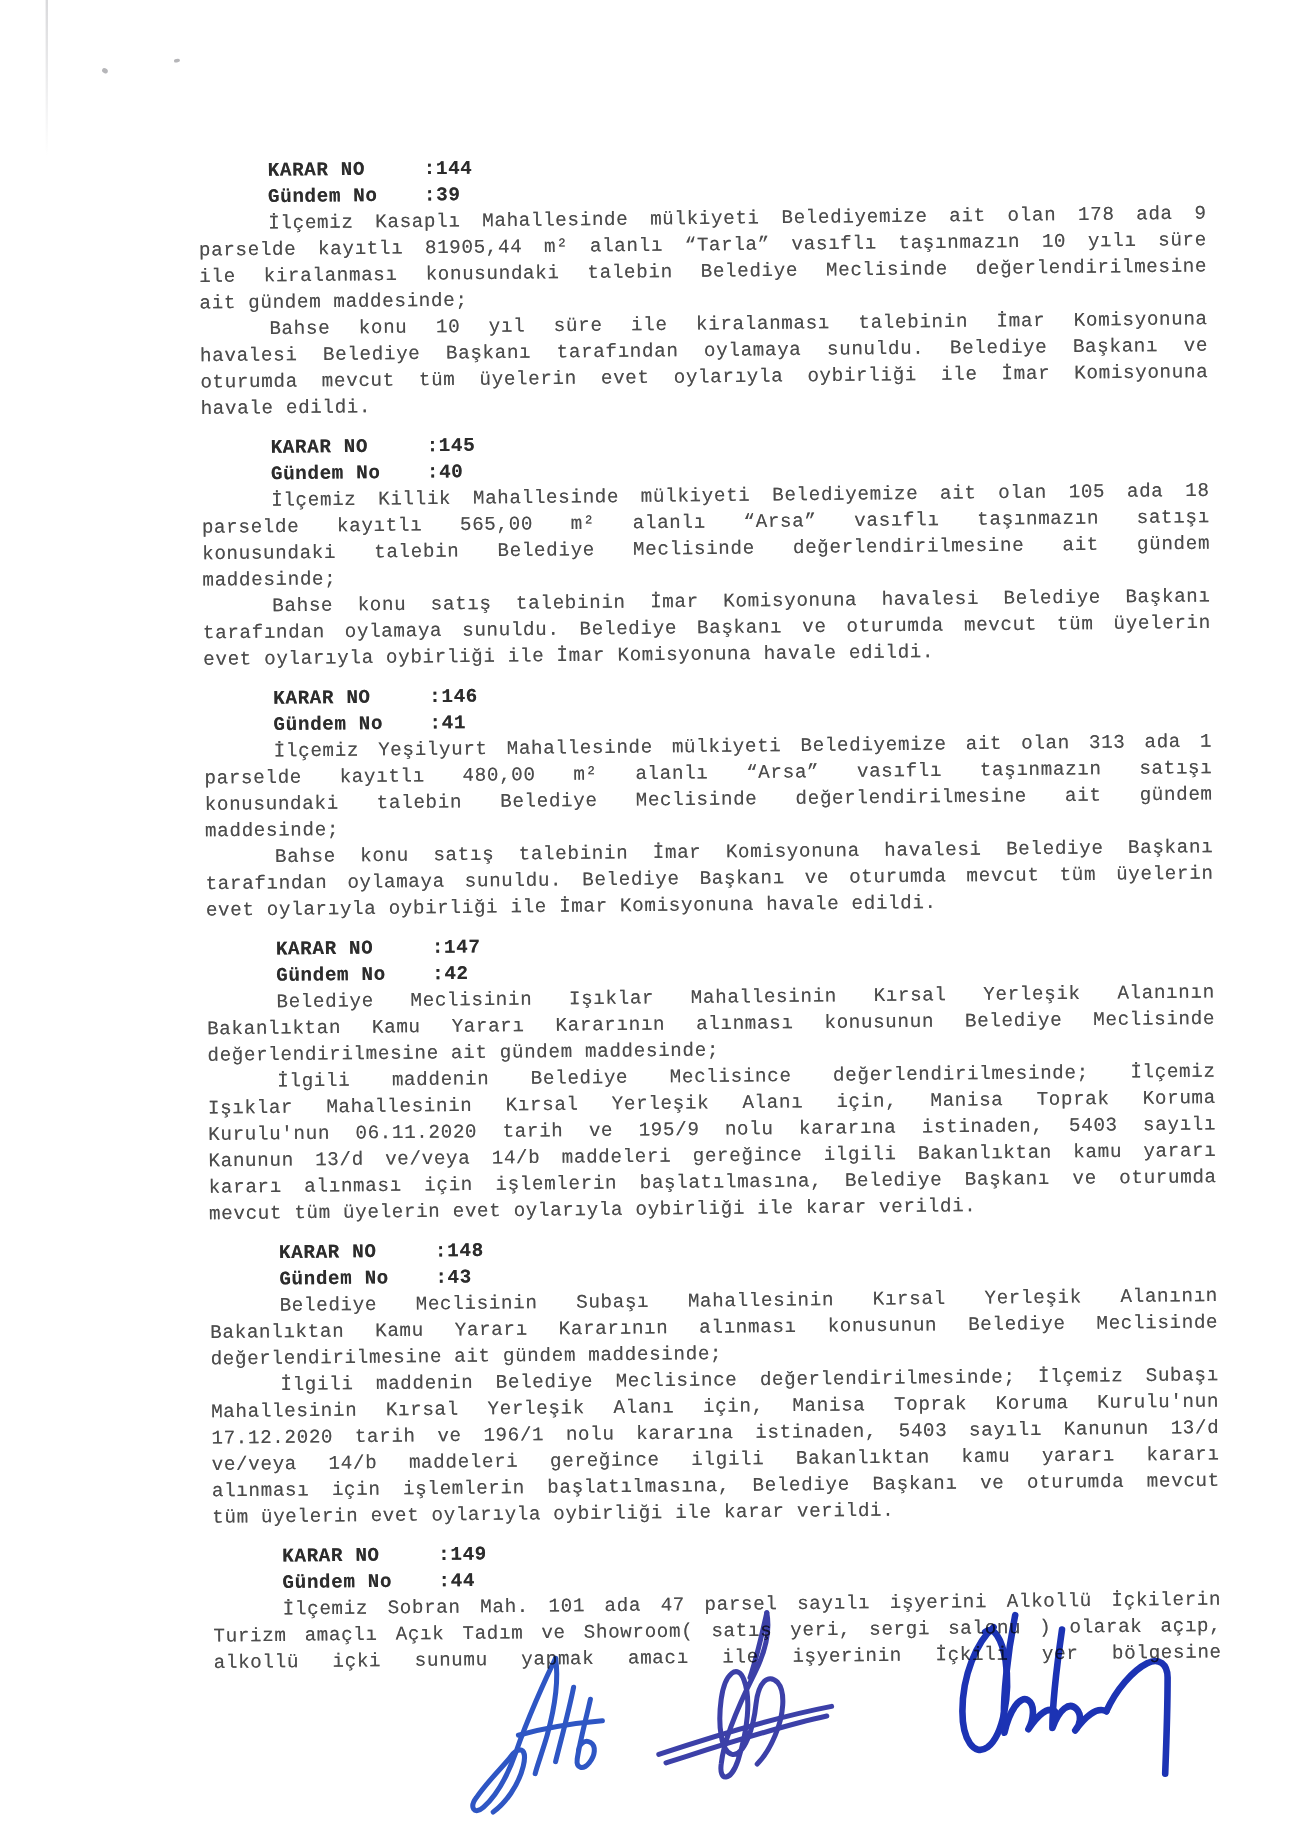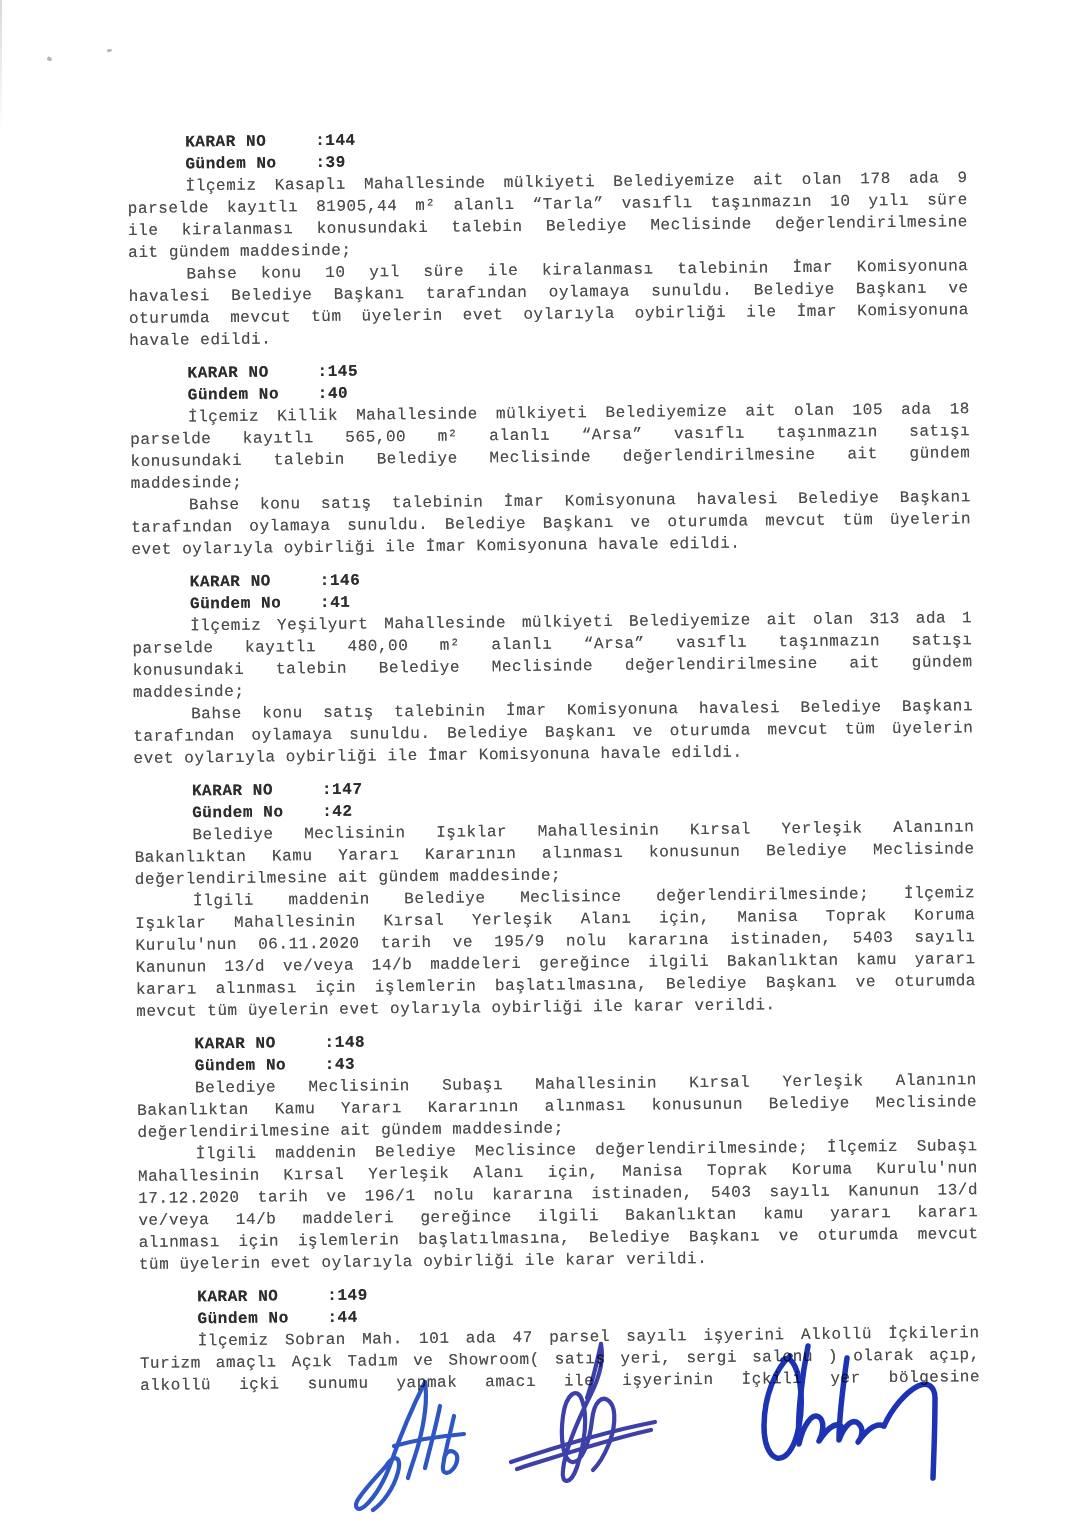--- a/index.html
+++ b/index.html
@@ -3,21 +3,21 @@
 <meta charset="utf-8">
 <style>
   html, body { margin: 0; padding: 0; }
   body {
     width: 1089px; height: 1533px;
     background: #ffffff;
     font-family: "Liberation Mono", "DejaVu Sans Mono", monospace;
     position: relative;
     overflow: hidden;
   }
-  .page { position: absolute; inset: 0; background: #ffffff; }
+  .page { position: absolute; inset: 0; background: #ffffff; margin-left: 38px; }
 
   
   .edge-line {
     position: absolute; left: 0; top: 0; width: 2px; height: 130px;
     background: linear-gradient(#c9c9cc, rgba(201,201,204,0));
     opacity: .7;
   }
   .speck { position: absolute; background: #8f8f93; border-radius: 40% 60% 50% 50%; opacity: .65; }
   .s1 { left: 47px; top: 57px; width: 5px; height: 4px; transform: rotate(28deg); }
   .s2 { left: 107px; top: 49px; width: 5px; height: 3px; transform: rotate(-12deg); }

